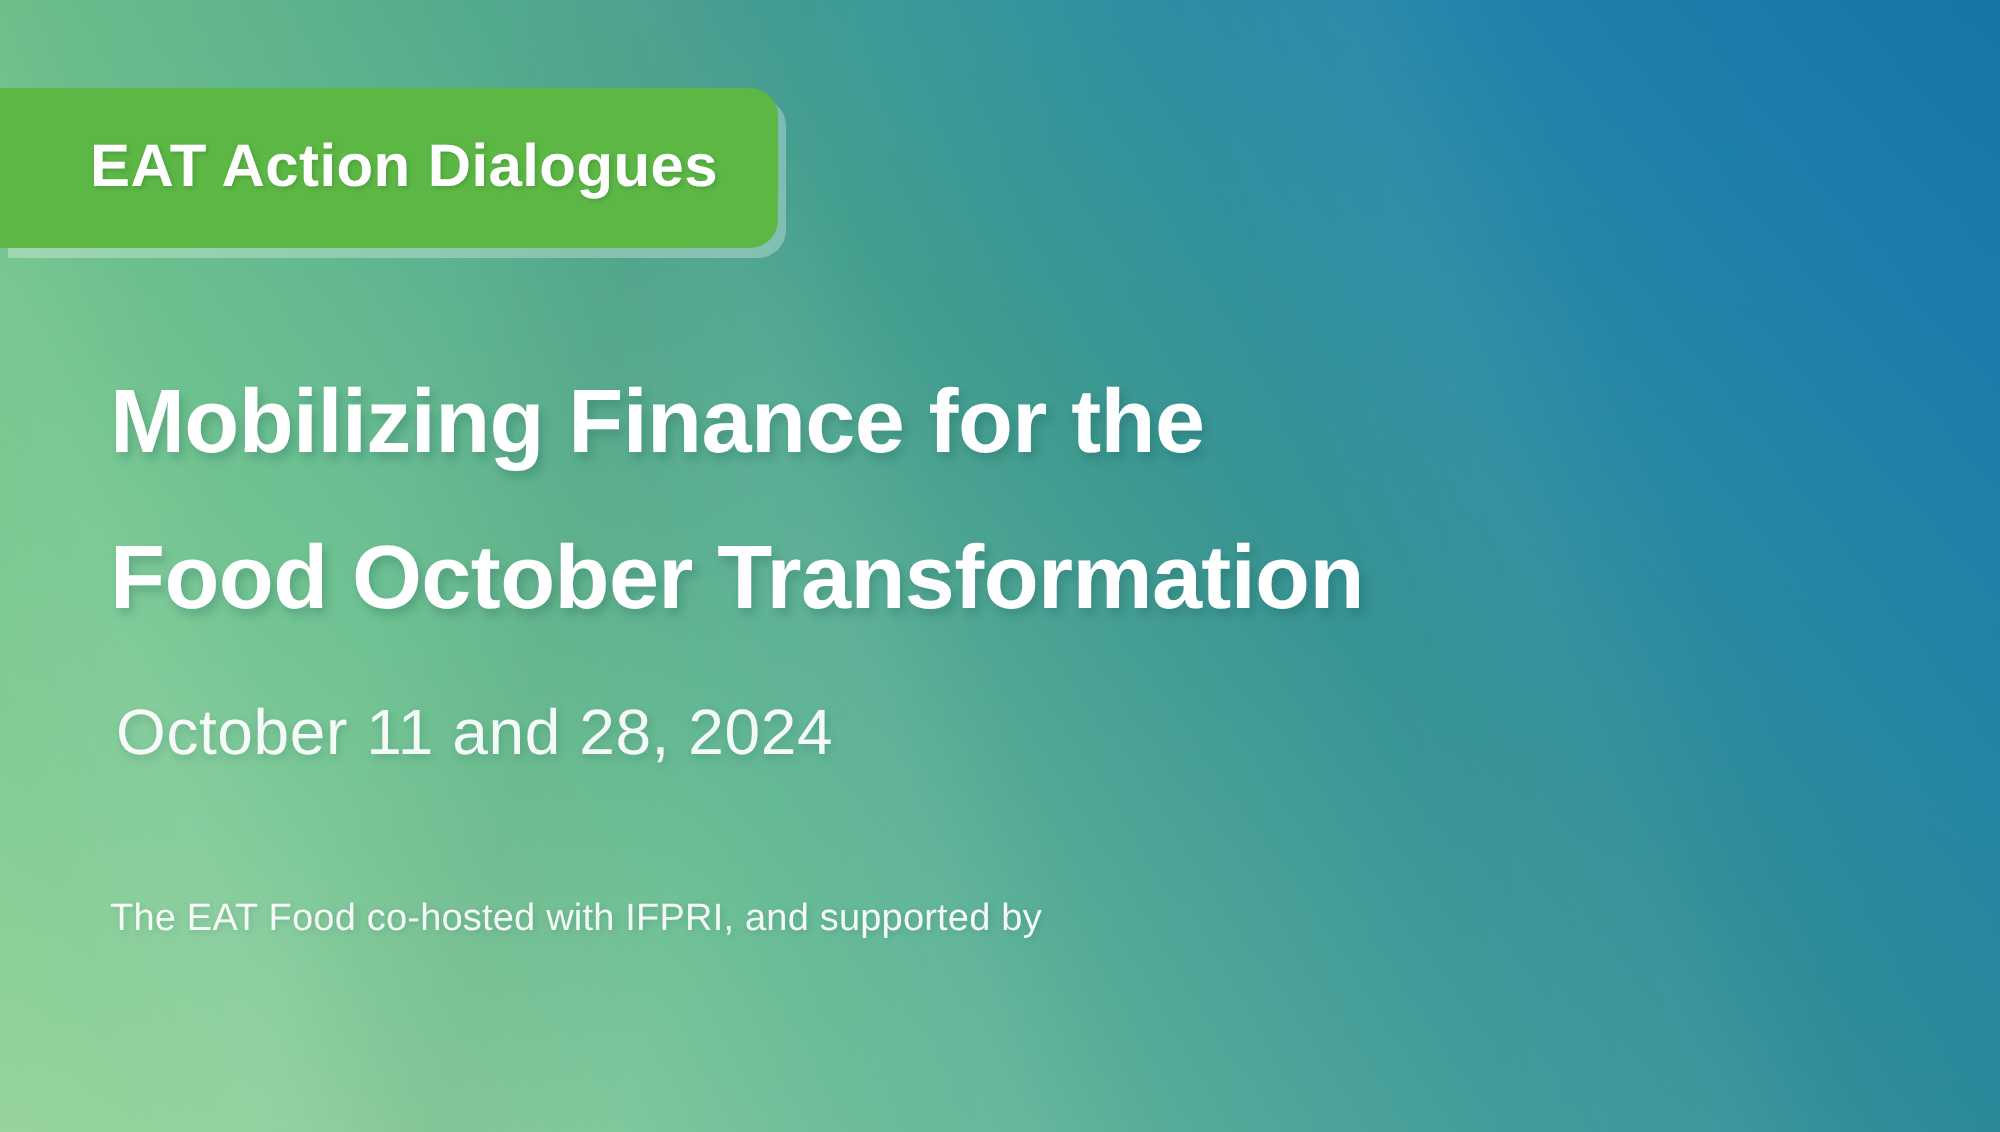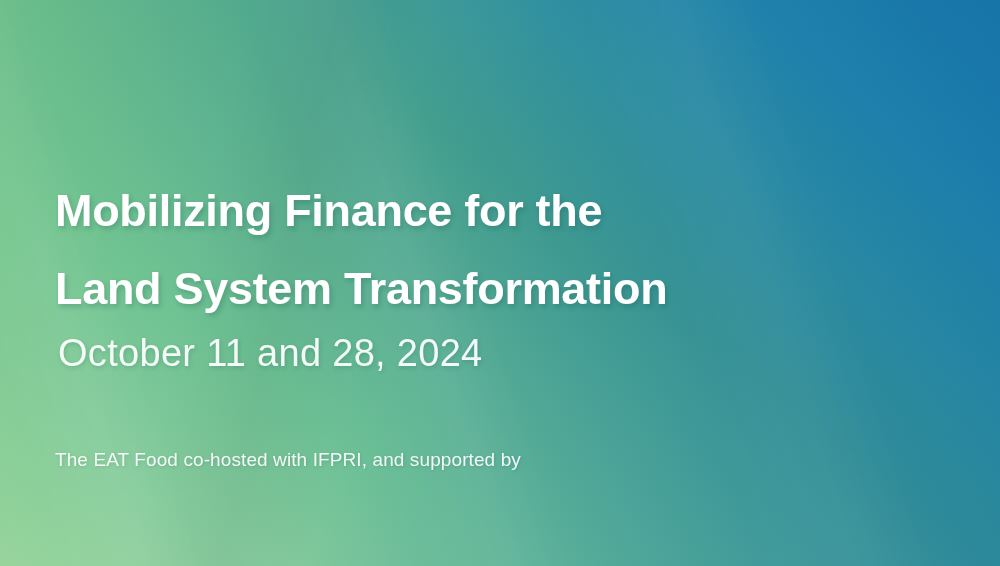--- a/index.html
+++ b/index.html
@@ -107,23 +107,23 @@
     line-height: 78px;
     letter-spacing: -0.3px;
     white-space: nowrap;
     text-shadow: 2px 3px 5px rgba(0, 70, 60, 0.22);
   }
 
   
   .date {
     position: absolute;
     left: 58px;
-    top: 332px;
+    top: 348px;
     color: rgba(255, 255, 255, 0.93);
-    font-size: 38px;
+    font-size: 32px;
     font-weight: normal;
     letter-spacing: 0.3px;
     white-space: nowrap;
     text-shadow: 1px 2px 4px rgba(0, 70, 60, 0.18);
   }
 
   
   .footer {
     position: absolute;
     left: 55px;
@@ -143,24 +143,27 @@
 </head>
 <body>
 
 <div class="banner">
 
   <div class="banner-wash"></div>
   <div class="banner-streaks"></div>
 
   <div class="content">
 
+    <div class="badge">
+      <span class="badge-label">EAT Action Dialogues</span>
+    </div>
 
     <div class="title">
       <div class="title-line">Mobilizing Finance for the</div>
-      <div class="title-line">Land System Transformation</div>
+      <div class="title-line">Food October Transformation</div>
     </div>
 
     <div class="date">October 11 and 28, 2024</div>
 
     <div class="footer">
       <div class="footer-line">The EAT Food co-hosted with IFPRI, and supported by</div>
     </div>
 
   </div>
 </div>

